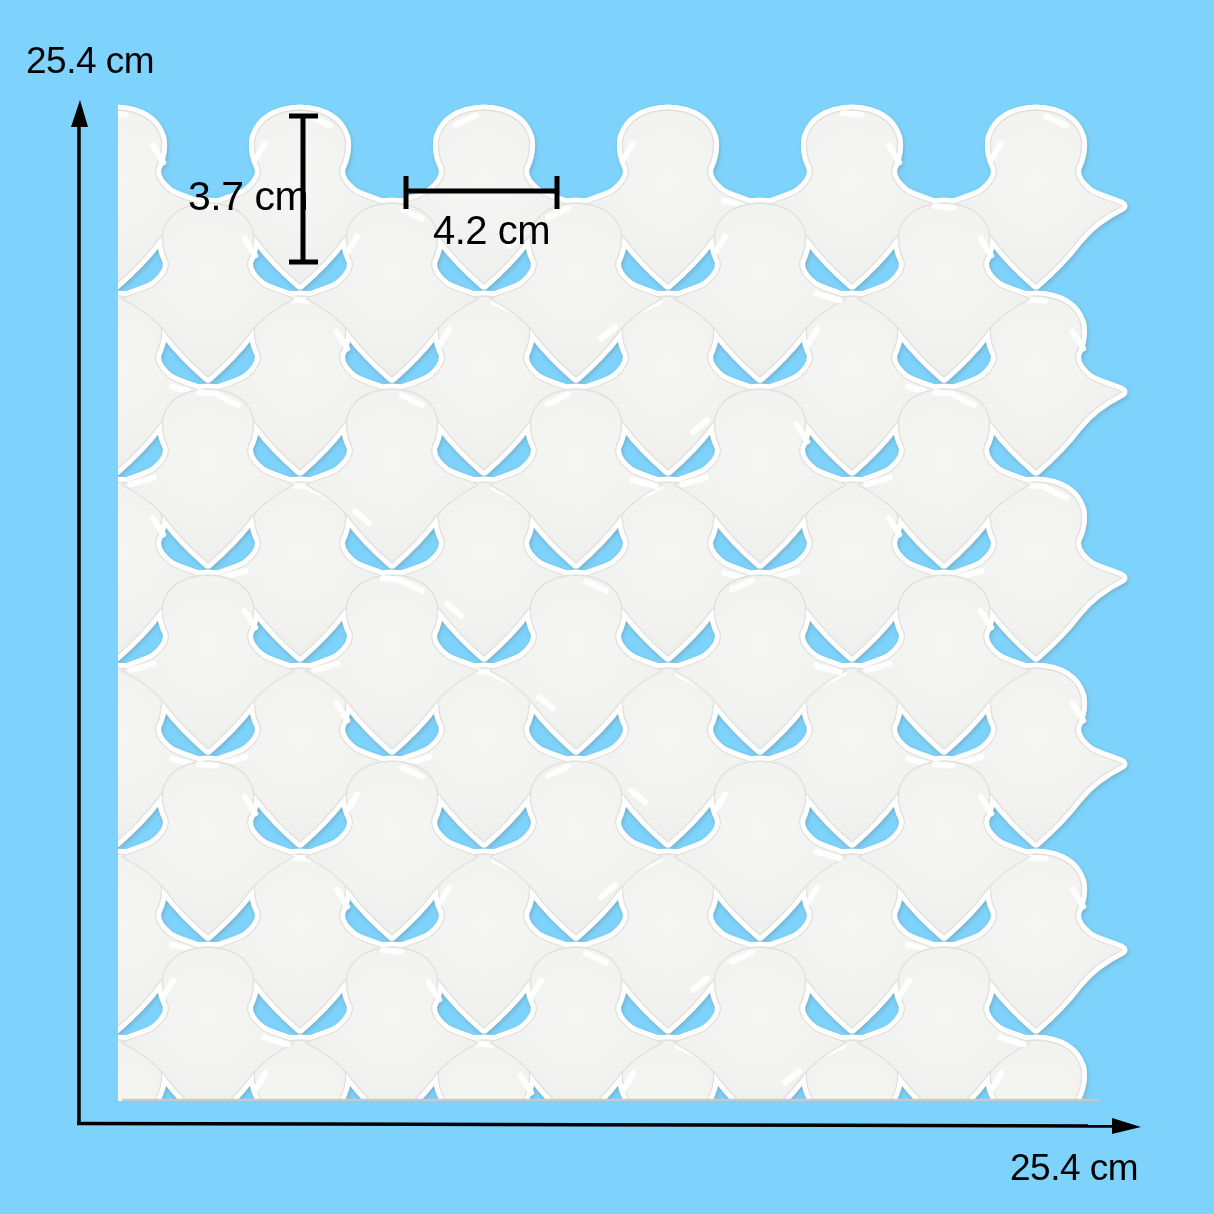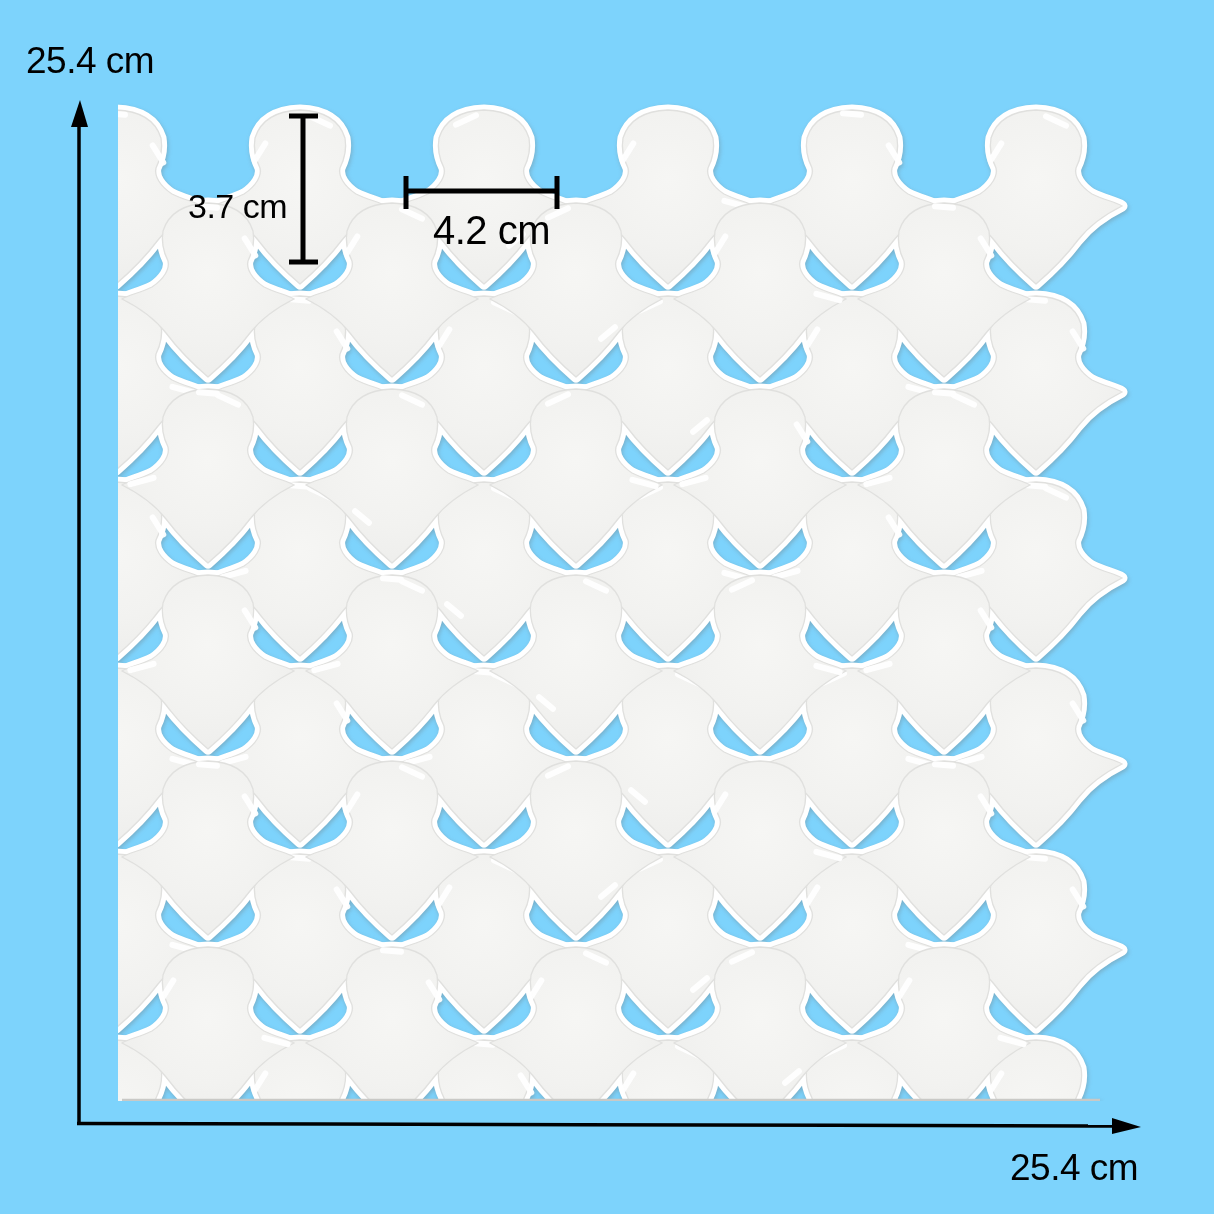--- a/index.html
+++ b/index.html
@@ -13,21 +13,21 @@
   .stage svg{position:absolute;left:0;top:0;}
   .dim-label{
     position:absolute;
     color:#000000;
     font-family:"Liberation Sans", sans-serif;
     white-space:nowrap;
     line-height:1;
     letter-spacing:-0.5px;
   }
   #lbl-sheet-height{left:26px;top:42px;font-size:37px;}
-  #lbl-tile-height{left:188px;top:189px;font-size:34px;}
+  #lbl-tile-height{left:188px;top:176px;font-size:41px;}
   #lbl-tile-width{left:433px;top:210px;font-size:40px;}
   #lbl-sheet-width{left:1010px;top:1149px;font-size:37px;}
 </style>
 </head>
 <body>
 
 <div class="stage">
 
   <svg id="scene" width="1214" height="1214" viewBox="0 0 1214 1214">
     <defs>

